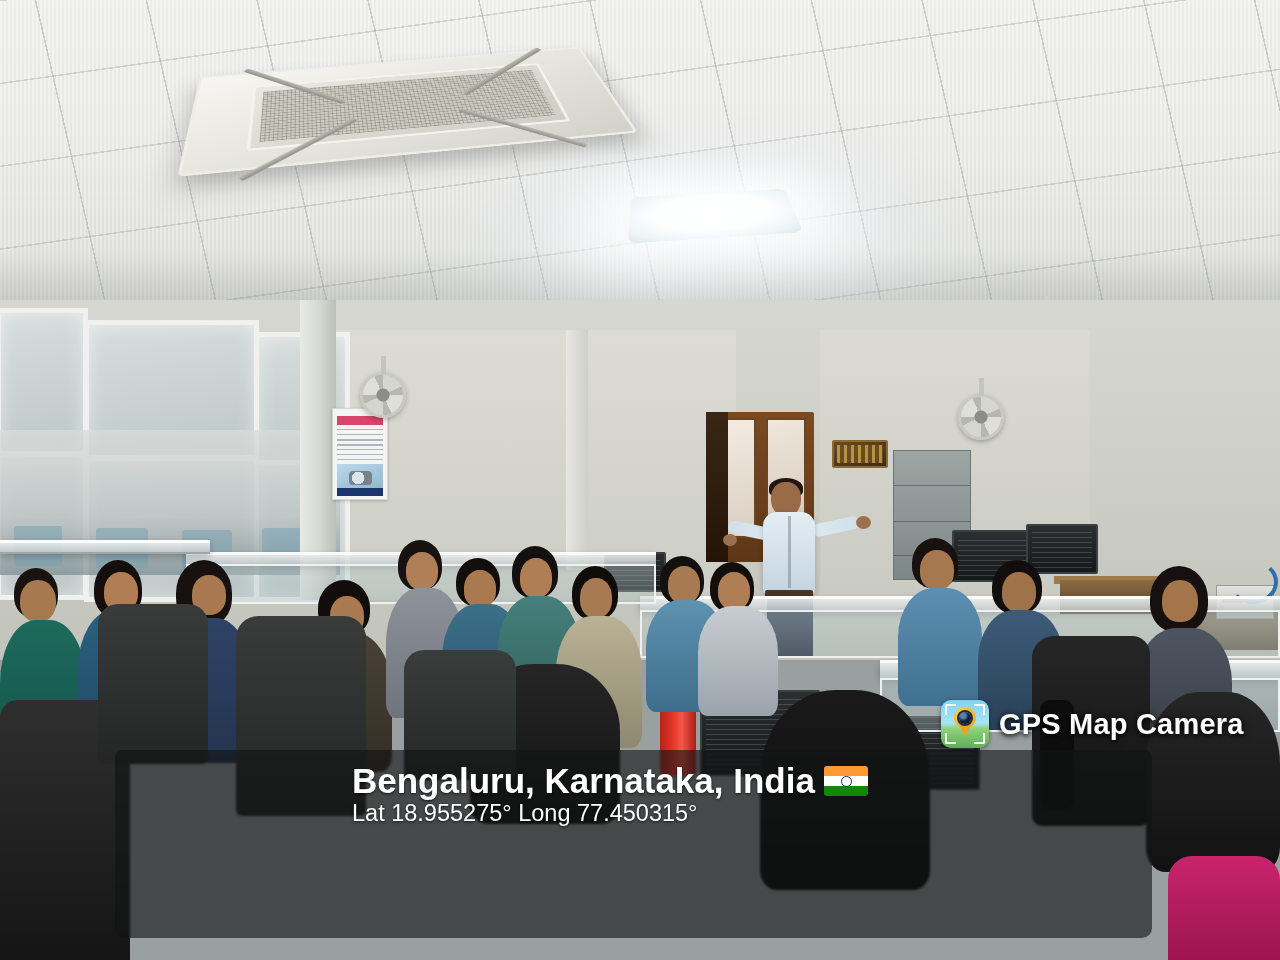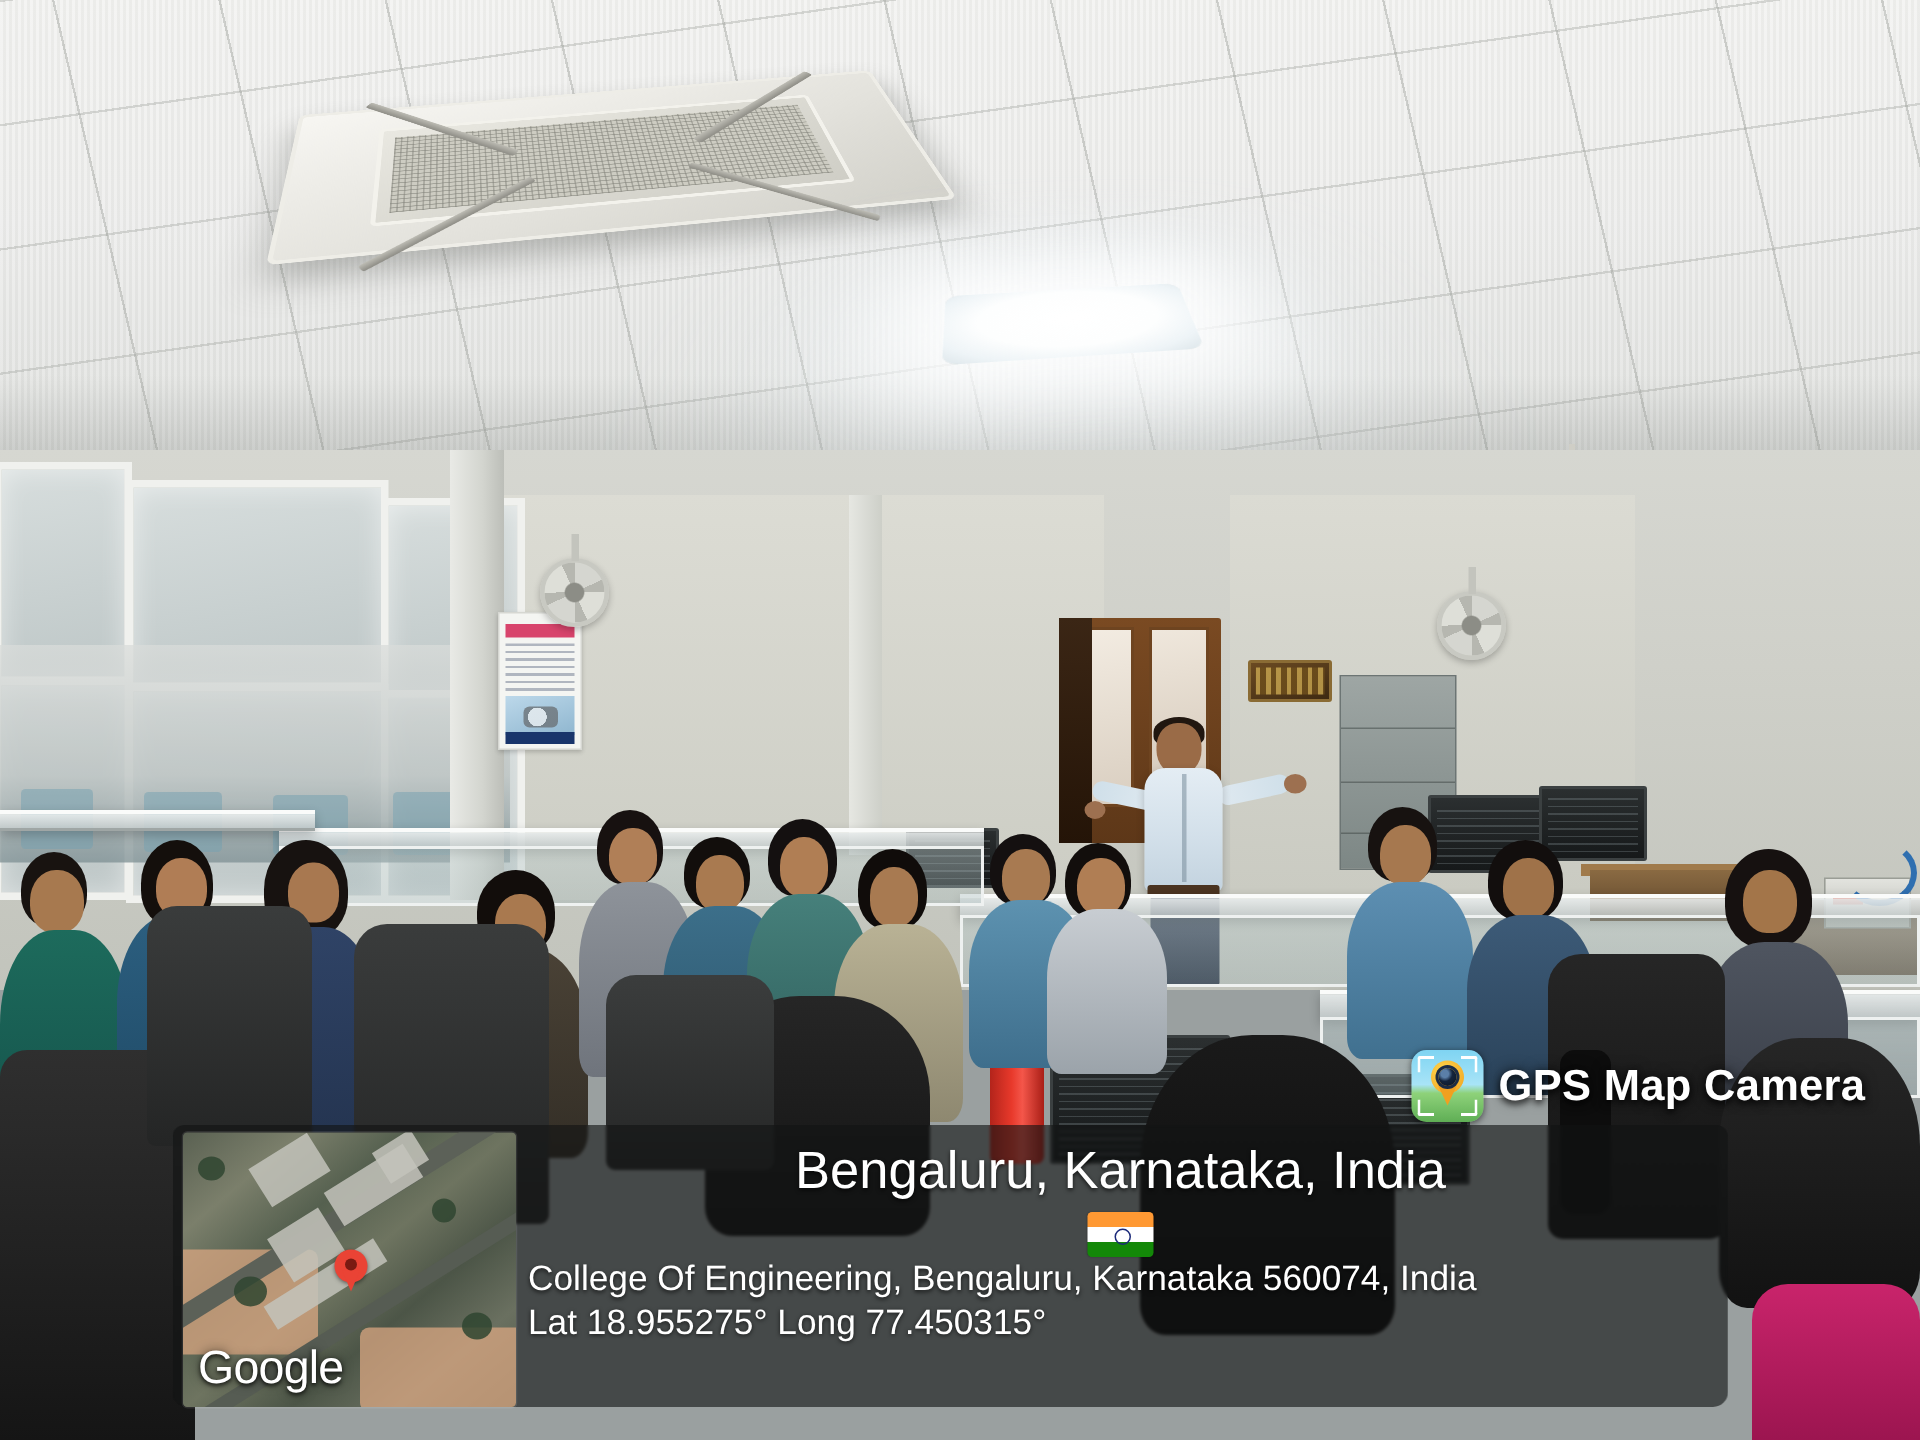--- a/index.html
+++ b/index.html
@@ -337,23 +337,23 @@
   .google-wm {
     position:absolute; left:10px; bottom:8px;
     color:#fff; font-size:31px; font-weight:400;
     font-family:"Liberation Sans", sans-serif;
     text-shadow:0 1px 3px rgba(0,0,0,.85), 0 0 7px rgba(0,0,0,.6);
     letter-spacing:-.5px;
   }
 
   .ov-text { position:absolute; left:352px; top:762px; width:790px; color:#fff; }
   .ov-title {
-    font-size:35px; font-weight:400; line-height:1.06; white-space:nowrap;
+    font-size:35px; font-weight:700; line-height:1.06; white-space:nowrap;
     text-shadow:0 1px 3px rgba(0,0,0,.7);
-    display:flex; align-items:center; gap:9px;flex-direction:column;
+    display:flex; align-items:center; gap:9px;
   }
   .flag-in {
     display:inline-block; width:44px; height:30px; border-radius:3px;
     background:linear-gradient(180deg,#ff9933 0 33.3%, #ffffff 33.3% 66.6%, #138808 66.6% 100%);
     position:relative; flex:0 0 auto; box-shadow:0 0 1px rgba(0,0,0,.4);
   }
   .flag-in:after {
     content:""; position:absolute; left:50%; top:50%; width:9px; height:9px;
     margin:-4.5px 0 0 -4.5px; border:1.6px solid #1c2a7a; border-radius:50%;
   }
@@ -619,42 +619,22 @@
       <div class="brk brk-tl"></div>
       <div class="brk brk-tr"></div>
       <div class="brk brk-bl"></div>
       <div class="brk brk-br"></div>
     </div>
     <div class="gps-label">GPS Map Camera</div>
   </div>
 
   <div class="overlay"></div>
 
-  <div class="map-thumb">
-    <div class="mt-base"></div>
-    <div class="mt-sand" style="left:-6px;top:78px;width:96px;height:70px"></div>
-    <div class="mt-sand" style="left:118px;top:130px;width:110px;height:56px"></div>
-    <div class="mt-road2"></div>
-    <div class="mt-road3"></div>
-    <div class="mt-road-major"></div>
-    <div class="mt-bldg" style="left:48px;top:10px;width:46px;height:30px;transform:rotate(-32deg)"></div>
-    <div class="mt-bldg" style="left:96px;top:22px;width:62px;height:26px;transform:rotate(-32deg)"></div>
-    <div class="mt-bldg" style="left:62px;top:58px;width:40px;height:34px;transform:rotate(-32deg)"></div>
-    <div class="mt-bldg" style="left:52px;top:92px;width:86px;height:18px;transform:rotate(-32deg)"></div>
-    <div class="mt-bldg" style="left:130px;top:4px;width:30px;height:24px;transform:rotate(-32deg)"></div>
-    <div class="mt-tree" style="left:10px;top:16px;width:18px;height:16px"></div>
-    <div class="mt-tree" style="left:34px;top:96px;width:22px;height:20px"></div>
-    <div class="mt-tree" style="left:166px;top:44px;width:16px;height:16px"></div>
-    <div class="mt-tree" style="left:186px;top:120px;width:20px;height:18px"></div>
-    <div class="mt-pin"></div>
-    <div class="google-wm">Google</div>
-  </div>
 
   <div class="ov-text">
     <div class="ov-title">
       <span>Bengaluru, Karnataka, India</span>
       <span class="flag-in"></span>
     </div>
-    <div class="ov-line">College Of Engineering, Bengaluru, Karnataka 560074, India</div>
     <div class="ov-line">Lat 18.955275° Long 77.450315°</div>
   </div>
 
 </div>
 
 </body></html>

